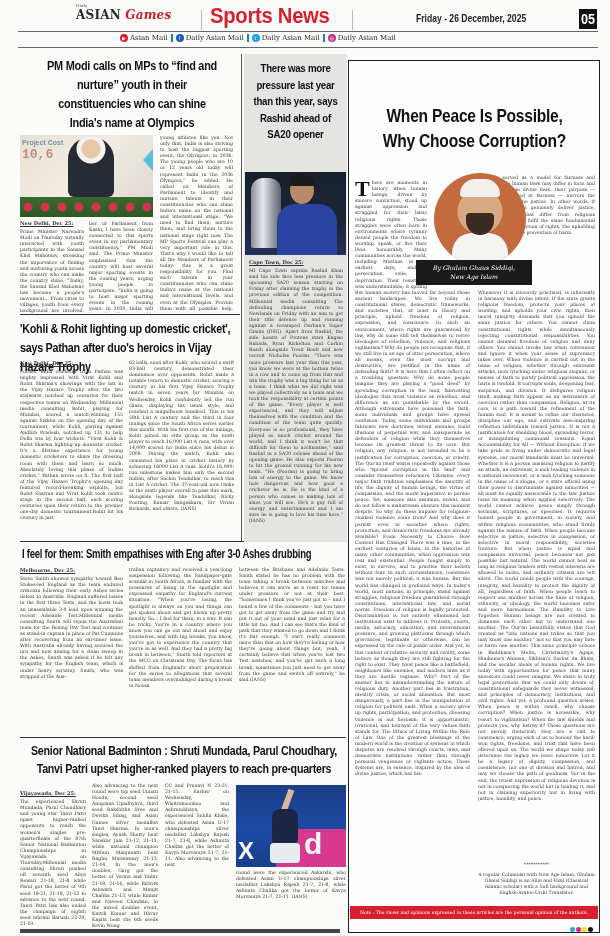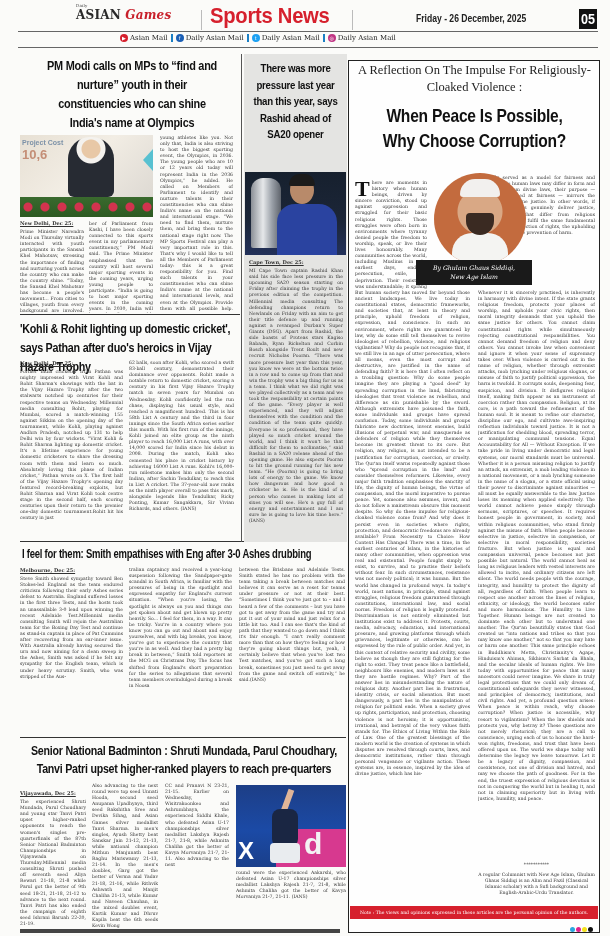--- a/index.html
+++ b/index.html
@@ -23,21 +23,21 @@
   .rule2 { position: absolute; left: 0; top: 47px; width: 580px; height: 1px; background: #666; }
 
   .body-text { font-family: "DejaVu Serif", serif; font-size: 4.6px; line-height: 6.1px; color: #333; text-align: justify; overflow: hidden; }
   .dateline { font-weight: bold; text-decoration: underline; font-size: 5px; margin-bottom: 3px; display: block; }
   .condensed-head { font-family: "Liberation Sans", sans-serif; font-weight: bold; color: #111; text-align: center; letter-spacing: -0.3px; }
 
   
   .modi-head { position: absolute; left: 25px; top: 56px; width: 214px; font-size: 13px; line-height: 19px; transform: scaleX(0.84); transform-origin: center; }
   .modi-photo { position: absolute; left: 20px; top: 135px; width: 133px; height: 82px; background: linear-gradient(135deg,#e7e0d4 0%,#f2ede4 45%,#d9d5cf 100%); overflow: hidden; }
   .modi-photo .pc { position: absolute; left: 2px; top: 4px; font-family: "Liberation Sans", sans-serif; font-size: 7px; color: #7d92a8; font-weight: bold; }
-  .modi-photo .num { position: absolute; left: 2px; top: 12px; font-family: Liberation Sans, sans-serif; font-size: 13px; color: #c48e76; font-weight: bold; }
+  .modi-photo .num { position: absolute; left: 2px; top: 12px; font-family: Liberation Mono, monospace; font-size: 13px; color: #c48e76; font-weight: bold; }
   .modi-photo .person { position: absolute; left: 48px; top: 2px; width: 46px; height: 60px; border-radius: 22px 22px 6px 6px; background: radial-gradient(circle at 50% 20%, #e8c8a6 0 9px, #f4f2ee 10px 14px, #272b33 15px); }
   .modi-photo .flowers { position: absolute; left: 0; bottom: 0; width: 100%; height: 20px; background: radial-gradient(circle at 8px 10px,#d2334e 4px,transparent 5px) 0 0/17px 20px, linear-gradient(#3a6a2e,#2d5a22); }
   .modi-photo .cyan { position: absolute; right: 0; top: 14px; width: 10px; height: 22px; background: #58c1d1; clip-path: polygon(100% 0,0 50%,100% 100%); }
   .modi-col1 { position: absolute; left: 20px; top: 220px; width: 64px; height: 93px; }
   .modi-col2 { position: absolute; left: 89px; top: 221px; width: 64px; height: 92px; }
   .modi-col3 { position: absolute; left: 160px; top: 135px; width: 73px; height: 177px; }
   .vrule { position: absolute; width: 1px; background: #555; }
   .hrule { position: absolute; height: 1px; background: #333; }
 
   
@@ -189,21 +189,20 @@
     <div class="pink"></div>
     <span class="x">X</span>
     <span class="d">d</span>
     <div class="arm"></div>
     <div class="player"></div>
     <div class="shorts"></div>
   </div>
   <div class="bad-col4 body-text">round were the experienced Aakarshi, who defeated Asian U-17 championships silver medallist Lakshya Rajesh 21-7, 21-8, while Ashmita Chaliha got the better of Kavya Morvaniya 21-7, 21-11. (IANS)</div>
 
   <div class="op-frame"></div>
-  <div class="op-sub">A Reflection On The Impulse For Religiously-Cloaked Violence :</div>
   <div class="op-main condensed-head">When Peace Is Possible, Why Choose Corruption?</div>
   <div class="op-col1a body-text">
     <span class="dropcap">T</span>
     <span>here are moments in history when human beings, driven by sincere conviction, stood up against oppression and struggled for their basic religious rights. Those struggles were often born in environments where tyranny denied people the freedom to worship, speak, or live their lives honourably. Many communities across the world, including Muslims in the earliest days, endured persecution, exile, and deprivation. Their resistance was understandable; it sprang from necessity, survival, and the desperate desire to protect their dignity.</span>
   </div>
   <div class="op-col2a body-text">torically served as a model for fairness and equity. While human laws may differ in form and application from divine laws, their purpose — when truly aimed at fairness — mirrors the objectives of divine justice. In other words, if human institutions genuinely deliver justice, even in ways that differ from religious prescriptions, they fulfil the same fundamental principle: the protection of rights, the upholding of fairness, and the prevention of harm.</div>
   <div class="op-photo">
     <div class="shirt"></div>
     <div class="cap"></div>
     <div class="beard"></div>

